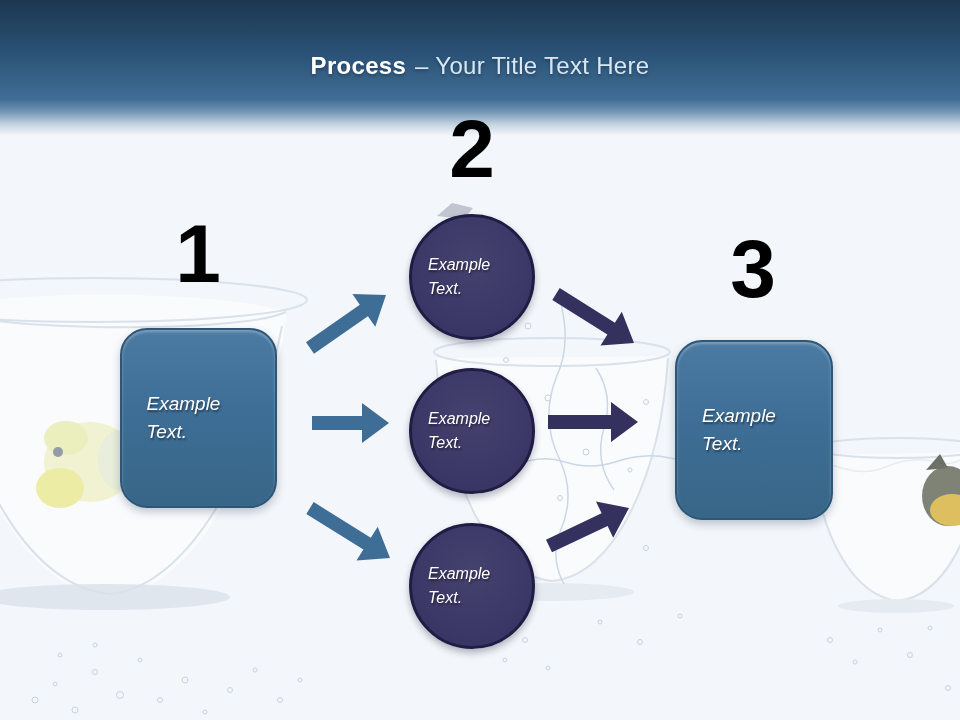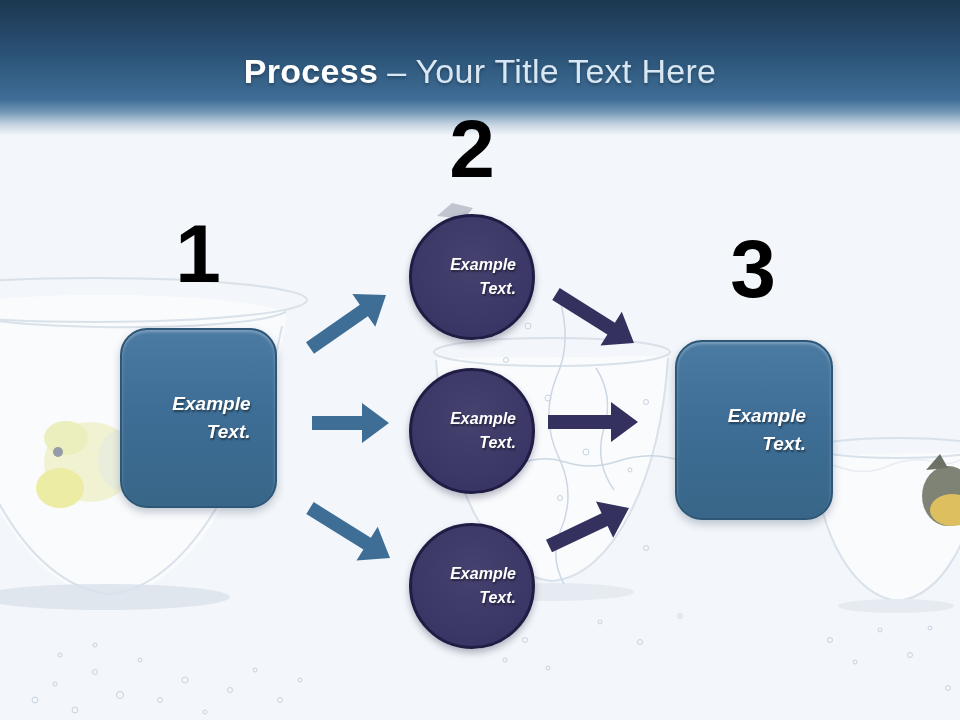--- a/index.html
+++ b/index.html
@@ -13,21 +13,21 @@
 
   
   .header {
     position:absolute; top:0; left:0; width:960px; height:138px; z-index:2;
     background:linear-gradient(180deg,
       #1c3850 0%, #224260 16%, #2b5377 40%, #376288 58%,
       #3f6d97 72%, #7396b4 81%, #c3d3e1 90%, #f3f6fa 98%);
   }
   .title {
     position:absolute; top:52px; left:0; width:100%; text-align:center;
-    font-size:34px; color:#ffffff; letter-spacing:.3px;
+    font-size:24px; color:#ffffff; letter-spacing:.3px;
     text-shadow:0 2px 3px rgba(10,25,40,.35);
     white-space:nowrap;
   }
   .title .bold { font-weight:bold; color:#ffffff; }
   .title .rest { font-weight:normal; color:#d8e7f2; margin-left:9px; }
 
   
   .step-number {
     position:absolute; z-index:4; width:96px; text-align:center;
     color:#000000; font-weight:bold; font-size:82px; line-height:1;
@@ -55,22 +55,22 @@
     background:radial-gradient(circle at 50% 38%, #46426f 0%, #3b3766 62%, #343060 100%);
     border:3px solid #201d45;
     box-shadow:0 4px 7px rgba(25,25,55,.30);
     display:flex; align-items:center; justify-content:center;
   }
   #circle1 { left:409px; top:214px; }
   #circle2 { left:409px; top:368px; }
   #circle3 { left:409px; top:523px; }
 
   .shape-label {
-    color:#ffffff; font-weight:bold; font-style:italic;
-    font-size:19px; line-height:1.45; text-align:right;
+    color:#ffffff; font-weight:normal; font-style:italic;
+    font-size:19px; line-height:1.45; text-align:left;
     text-shadow:1px 2px 2px rgba(0,0,0,.45);
     width:104px;
   }
   .process-circle .shape-label { font-size:16px; width:88px; line-height:1.5; }
 
   
   #arrow-svg { z-index:3; pointer-events:none; }
   .arrow-blue { fill:#3e6e96; }
   .arrow-navy { fill:#35315e; }
 

